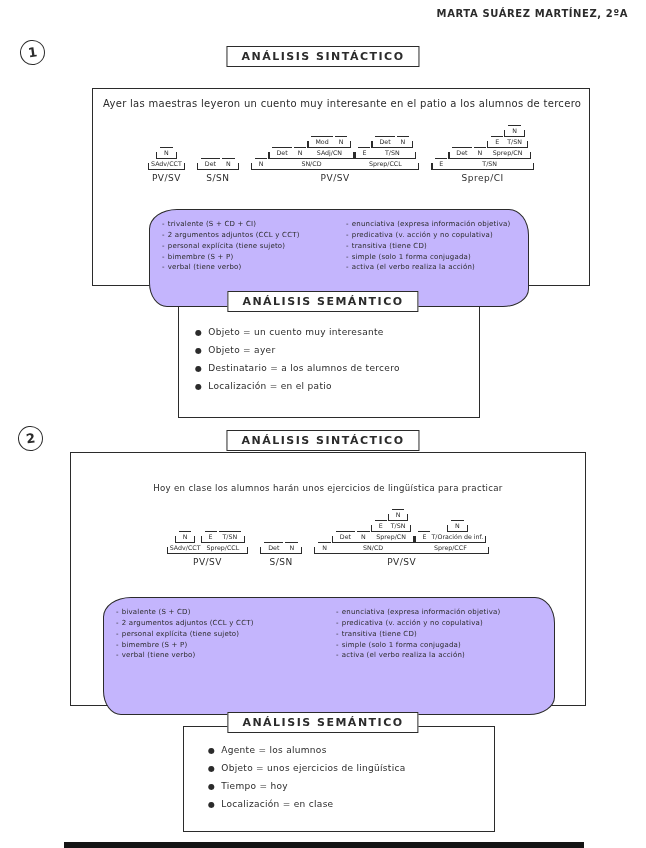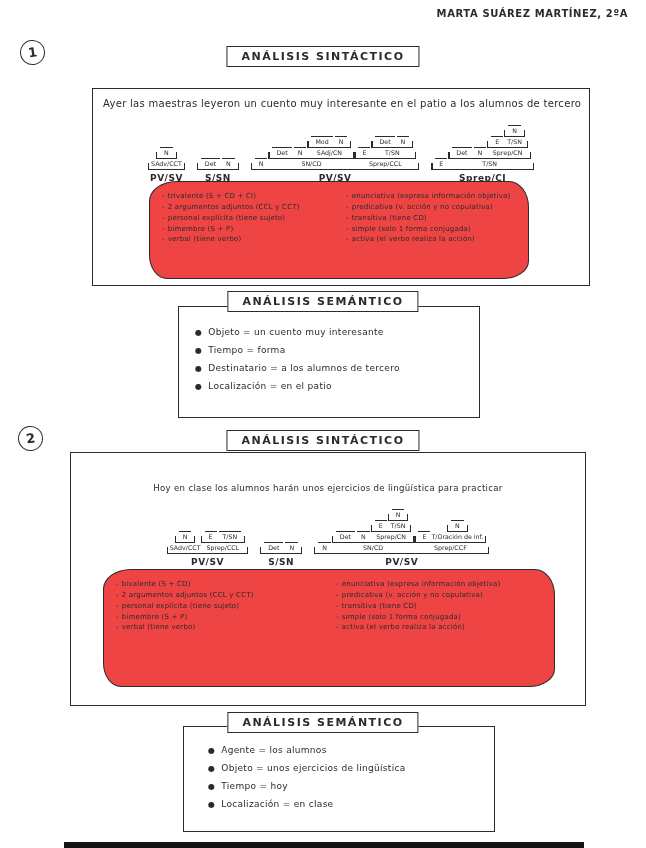--- a/index.html
+++ b/index.html
@@ -57,29 +57,30 @@
     padding: 2px 3px 2px;
     border-bottom: 1.2px solid #2b2b2b;
     position: relative;
   }
   .grp-row::before, .grp-row::after {
     content: ""; position: absolute; bottom: 0;
     width: 1.2px; height: 6px; background: #2b2b2b;
   }
   .grp-row::before { left: 0; } .grp-row::after { right: 0; }
   .grp-lbl { font-size: 6.3px; margin-top: 1px; white-space: nowrap; }
-  .depth0 > .grp-lbl { font-size: 9px; font-weight: 700; margin-top: 3px; letter-spacing: 0.5px; }
+  .depth0 > .grp-lbl { font-size: 9px; font-weight: 400; margin-top: 3px; letter-spacing: 0.5px; }
   
   .bubble {
     position: absolute;
     border: 1.7px solid #2b2b2b;
     border-radius: 28px 20px 26px 18px / 20px 26px 18px 24px;
     display: flex; gap: 14px;
     padding: 9px 12px;
-    background: #ef4444;
+    background: #c4b5fd;
+    margin-top: 28px;
   }
   .bubble-col { flex: 1; }
   .bub-item { font-size: 7px; line-height: 1.55; letter-spacing: 0.2px; }
   .bub-item .bullet { margin-right: 3px; }
   
   .sem-box {
     position: absolute;
     border: 1.6px solid #2b2b2b; background: #fff;
     padding: 16px 12px 6px 16px;
   }
@@ -197,21 +198,21 @@
           <div class="bub-item"><span class="bullet">-</span><span>transitiva (tiene CD)</span></div>
           <div class="bub-item"><span class="bullet">-</span><span>simple (solo 1 forma conjugada)</span></div>
           <div class="bub-item"><span class="bullet">-</span><span>activa (el verbo realiza la acción)</span></div>
         </div>
     </div>
   </div>
 
   <div class="title-box" style="top:291px;">ANÁLISIS SEMÁNTICO</div>
   <div class="sem-box" style="left:178px; top:306px; width:302px; height:112px;">
       <div class="sem-item"><span class="bullet">●</span><span>Objeto = un cuento muy interesante</span></div>
-      <div class="sem-item"><span class="bullet">●</span><span>Tiempo = forma</span></div>
+      <div class="sem-item"><span class="bullet">●</span><span>Objeto = ayer</span></div>
       <div class="sem-item"><span class="bullet">●</span><span>Destinatario = a los alumnos de tercero</span></div>
       <div class="sem-item"><span class="bullet">●</span><span>Localización = en el patio</span></div>
     </div>
 
   <div class="num-circle" style="left:18px; top:426px;">
     <span>2</span>
   </div>
 
   <div class="title-box" style="top:430px;">ANÁLISIS SINTÁCTICO</div>
 

